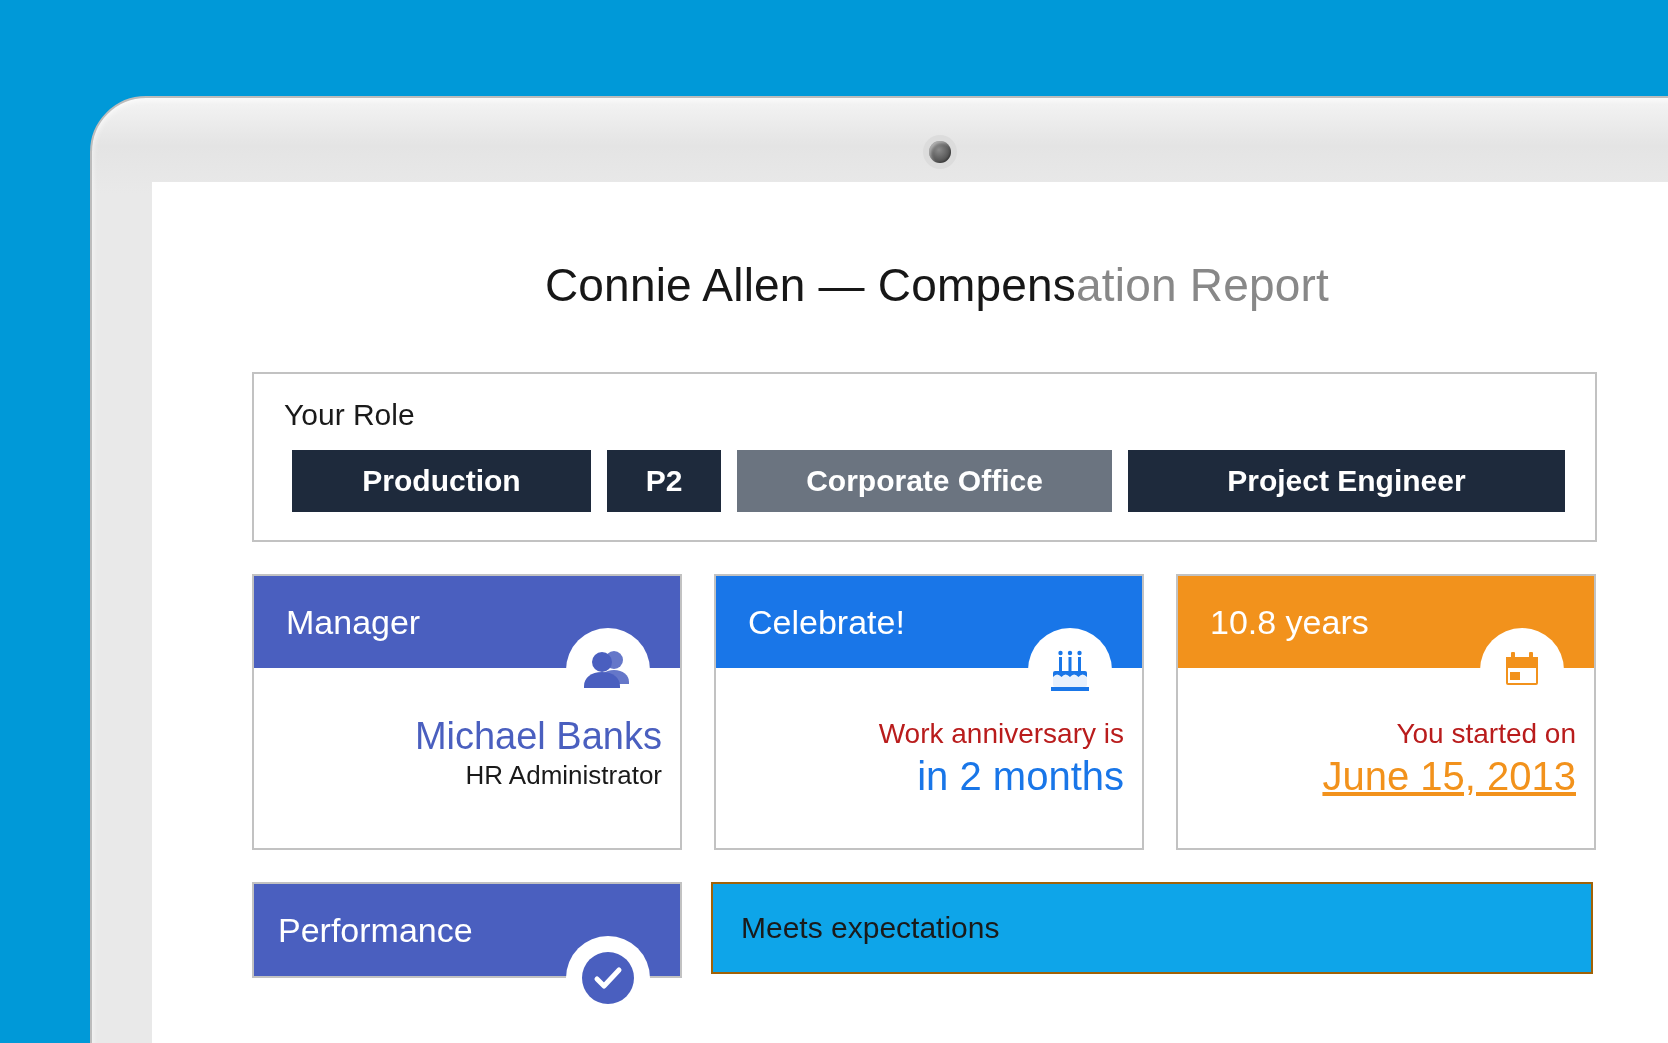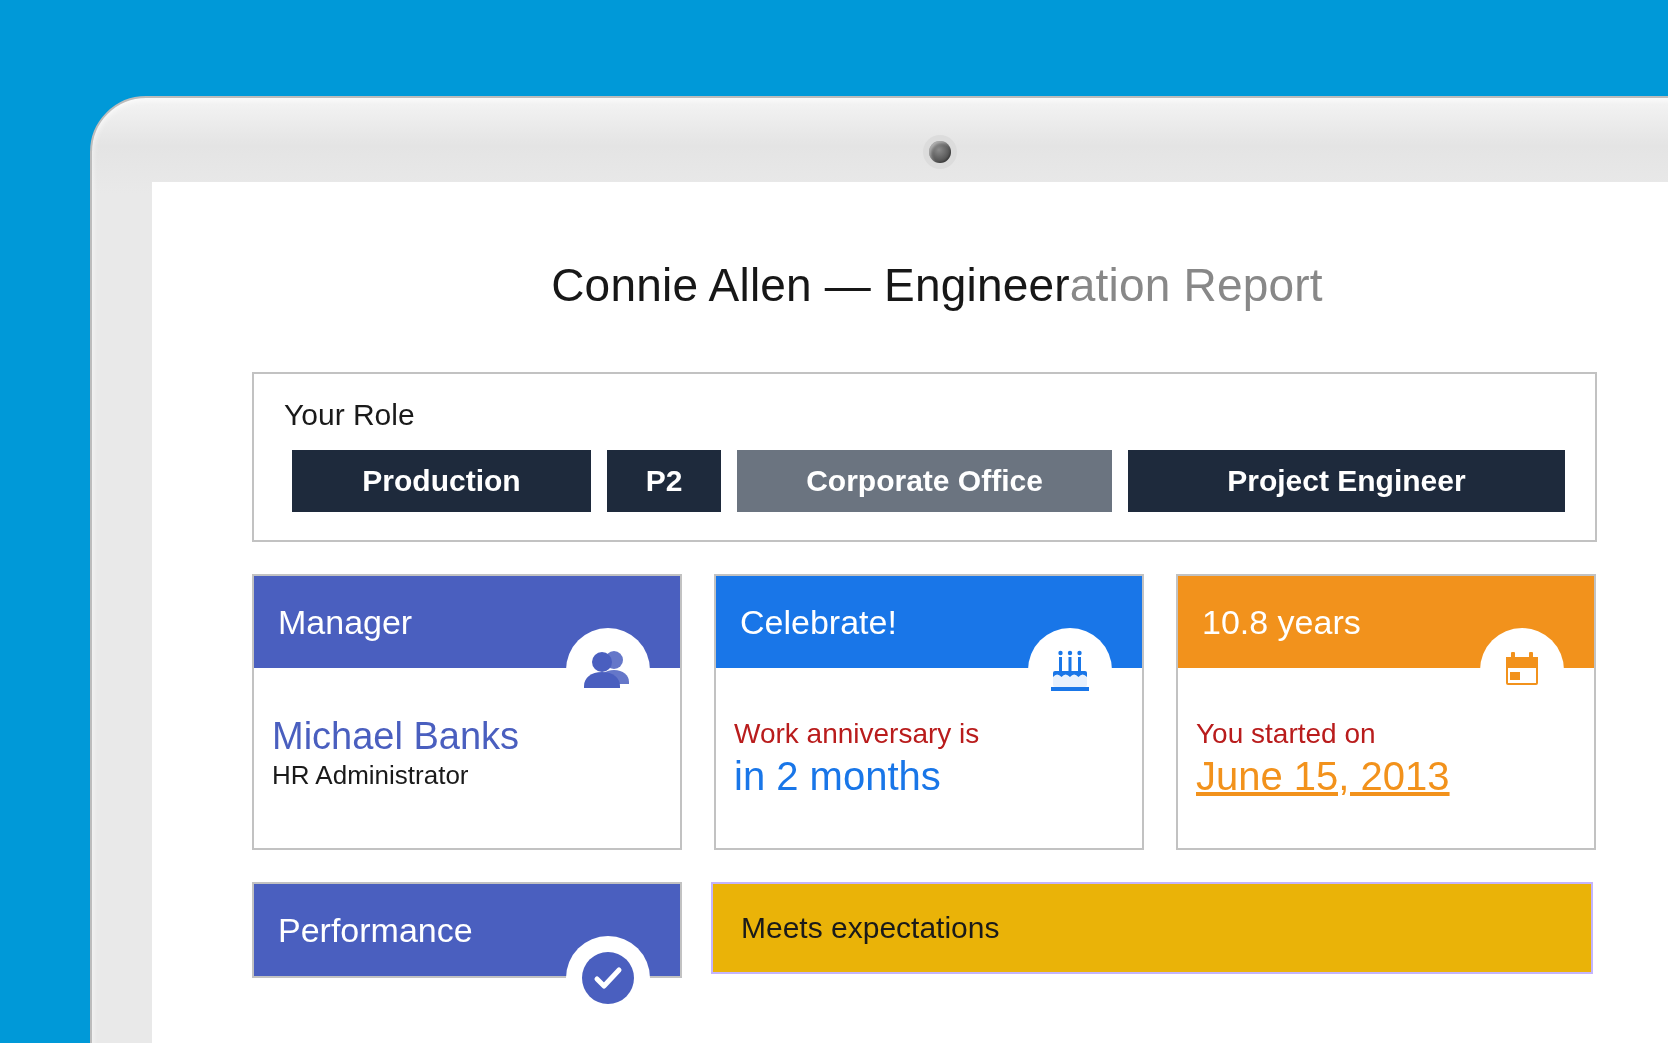--- a/index.html
+++ b/index.html
@@ -104,35 +104,35 @@
     height: 276px;
   }
   .card.w1 { width: 430px; }
   .card.w2 { width: 430px; }
   .card.w3 { width: 420px; }
 
   .card-header {
     height: 92px;
     display: flex;
     align-items: center;
-    padding: 0 24px;
+    padding: 0 32px;
     color: #ffffff;
     font-size: 34px;
     font-weight: 300;
     position: relative;
   }
   .hdr-indigo { background: #4a5fbf; }
   .hdr-blue   { background: #1976e8; }
   .hdr-orange { background: #f2921c; }
 
   .card-body {
     flex: 1;
     display: flex;
     flex-direction: column;
-    align-items: flex-start;
+    align-items: flex-end;
     justify-content: center;
     text-align: center;
     padding: 10px 18px 20px;
   }
   .body-line1 {
     font-size: 28px;
     color: #b91c1c;
     font-weight: 400;
     margin-bottom: 4px;
     margin-top: 10px;
@@ -187,40 +187,40 @@
     font-size: 34px;
     font-weight: 300;
     display: flex;
     align-items: center;
     padding: 0 24px;
     position: relative;
   }
   .meets-card {
     width: 882px;
     height: 92px;
-    border: 2px solid #c4b5fd;
-    background: #eab308;
+    border: 2px solid #a16207;
+    background: #0ea5e9;
     display: flex;
     align-items: center;
     padding: 0 28px;
     font-size: 30px;
     color: #1a1a1a;
   }
 </style>
 </head>
 <body>
 
 <div class="device-frame">
   <div class="camera"></div>
 </div>
 
 <div class="screen">
 
   <h1 class="page-title">
-    <span class="emph">Connie Allen — Engineer</span><span>ation Report</span>
+    <span class="emph">Connie Allen — Compens</span><span>ation Report</span>
   </h1>
 
   <div class="your-role-box">
     <div class="your-role-label">Your Role</div>
     <div class="role-chips">
       <div class="chip dark w-prod">Production</div>
       <div class="chip dark w-p2">P2</div>
       <div class="chip grey w-loc">Corporate Office</div>
       <div class="chip dark w-eng">Project Engineer</div>
     </div>

